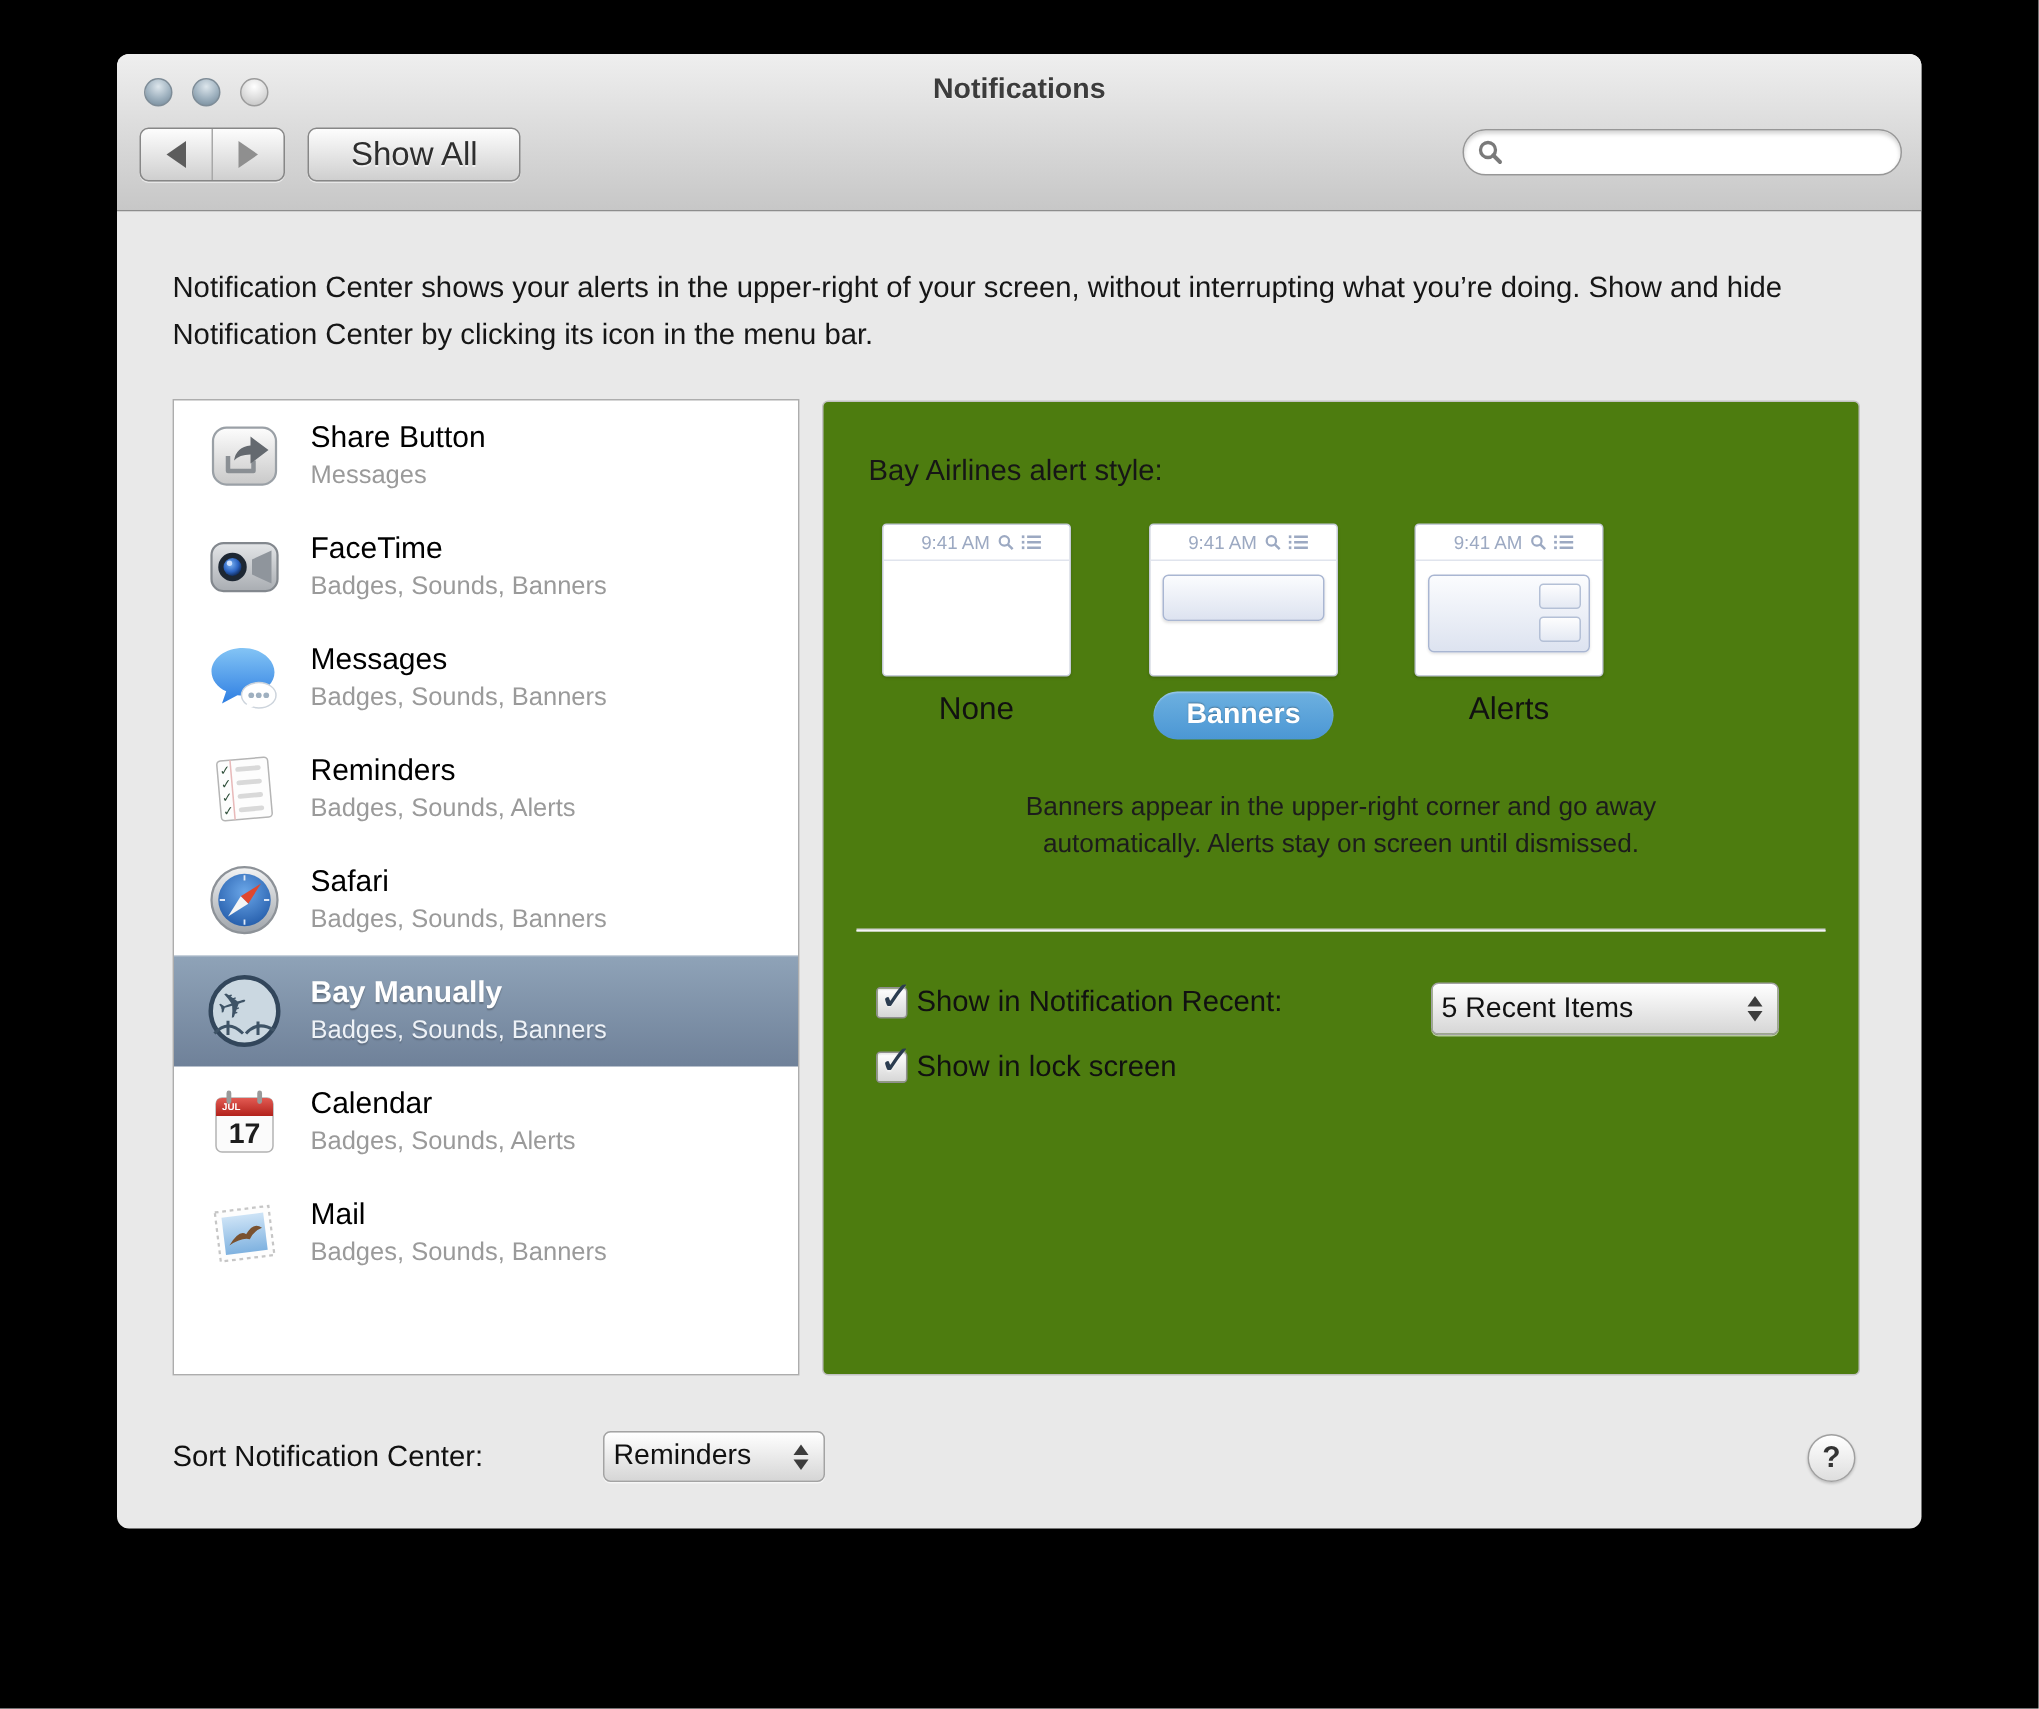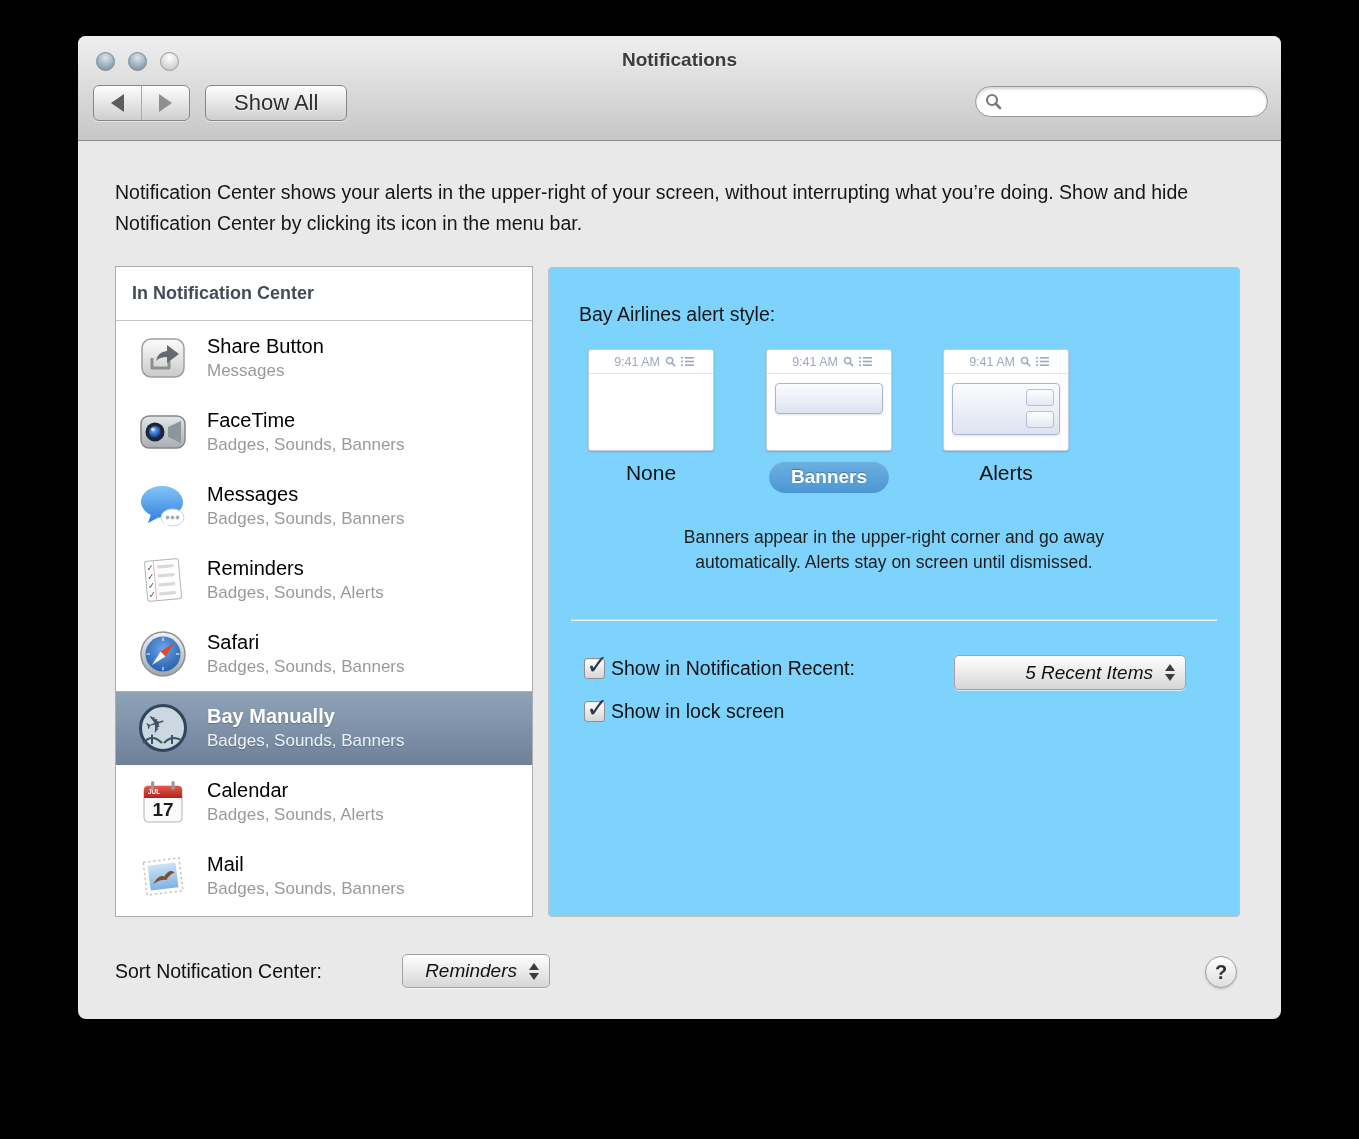--- a/index.html
+++ b/index.html
@@ -69,21 +69,21 @@
   .row-sub{font-size:17px;color:#9a9a9a;margin-top:3px;}
   .list-row.selected{
     background:linear-gradient(#8fa3b8,#6f8199);
     box-shadow:inset 0 1px 0 rgba(255,255,255,.18);
   }
   .list-row.selected .row-title{color:#fff;font-weight:bold;text-shadow:0 1px 1px rgba(0,0,0,.25);}
   .list-row.selected .row-sub{color:#eef2f7;text-shadow:0 1px 1px rgba(0,0,0,.2);}
   
   .panel{
     position:absolute;left:470px;top:231px;width:692px;height:650px;box-sizing:border-box;
-    background:#7dd3fc;border:1px solid #c2c2c2;border-radius:4px;
+    background:#4d7c0f;border:1px solid #c2c2c2;border-radius:4px;
   }
   .panel-title{position:absolute;left:30px;top:35px;font-size:19.5px;color:#161616;}
   .mini{
     position:absolute;top:81px;width:126px;height:102px;box-sizing:border-box;
     background:#fff;border:1px solid #c6ccd8;border-radius:3px;
     box-shadow:0 1px 2px rgba(0,0,0,.18);
   }
   .mini-bar{
     height:23px;border-bottom:1px solid #e0e4ed;display:flex;align-items:center;
     justify-content:flex-end;gap:5px;padding-right:19px;color:#9ca9c2;font-size:12.5px;
@@ -129,21 +129,21 @@
   .checkbox .check{
     position:absolute;left:1px;top:-10px;font-size:27px;font-weight:bold;color:#2b3c50;
     text-shadow:0 1px 1px rgba(255,255,255,.4);
   }
   .check-label{margin-left:6px;font-size:19.5px;color:#111;}
   .popup{
     position:absolute;box-sizing:border-box;border:1px solid #a3a3a3;border-radius:5px;
     background:linear-gradient(#ffffff,#d6d6d6);box-shadow:0 1px 0 rgba(255,255,255,.6);
     display:flex;align-items:center;font-size:19px;color:#111;
   }
-  .popup .popup-value{flex:1;text-align:right;padding:0 6px;font-style:italic;}
+  .popup .popup-value{flex:1;text-align:left;padding:0 6px;}
   .popup-arrows{width:22px;display:flex;flex-direction:column;align-items:center;gap:3px;padding-right:4px;}
   .arr-up{width:0;height:0;border-left:5px solid transparent;border-right:5px solid transparent;border-bottom:7px solid #3c3c3c;}
   .arr-down{width:0;height:0;border-left:5px solid transparent;border-right:5px solid transparent;border-top:7px solid #3c3c3c;}
   .popup.nc-items{left:405px;top:387px;width:232px;height:35px;}
   
   .sort-label{position:absolute;left:37px;top:924px;font-size:19.5px;color:#111;}
   .popup.sort{left:324px;top:918px;width:148px;height:34px;}
   .help-button{
     position:absolute;left:1127px;top:920px;width:32px;height:32px;box-sizing:border-box;
     border:1px solid #a0a0a0;border-radius:50%;
@@ -179,21 +179,20 @@
         <circle cx="7" cy="7" r="5" fill="none" stroke="#7a7a7a" stroke-width="2.2"></circle>
         <line x1="10.5" y1="10.5" x2="15" y2="15" stroke="#7a7a7a" stroke-width="2.6" stroke-linecap="round"></line>
       </svg>
       <input type="text" value="" style="">
     </div>
   </div>
 
   <div class="intro">Notification Center shows your alerts in the upper-right of your screen, without interrupting what you’re doing. Show and hide Notification Center by clicking its icon in the menu bar.</div>
 
   <div class="app-list">
-    <div class="list-header">In Notification Center</div>
 
     <div class="list-row">
       <span class="row-icon">
         <svg width="50" height="50" viewBox="0 0 50 50">
           <defs>
               <linearGradient id="shbtn" x1="0" y1="0" x2="0" y2="1">
                 <stop offset="0" stop-color="#fdfdfd"></stop>
                 <stop offset="1" stop-color="#c9c9c9"></stop>
               </linearGradient>
             </defs>

